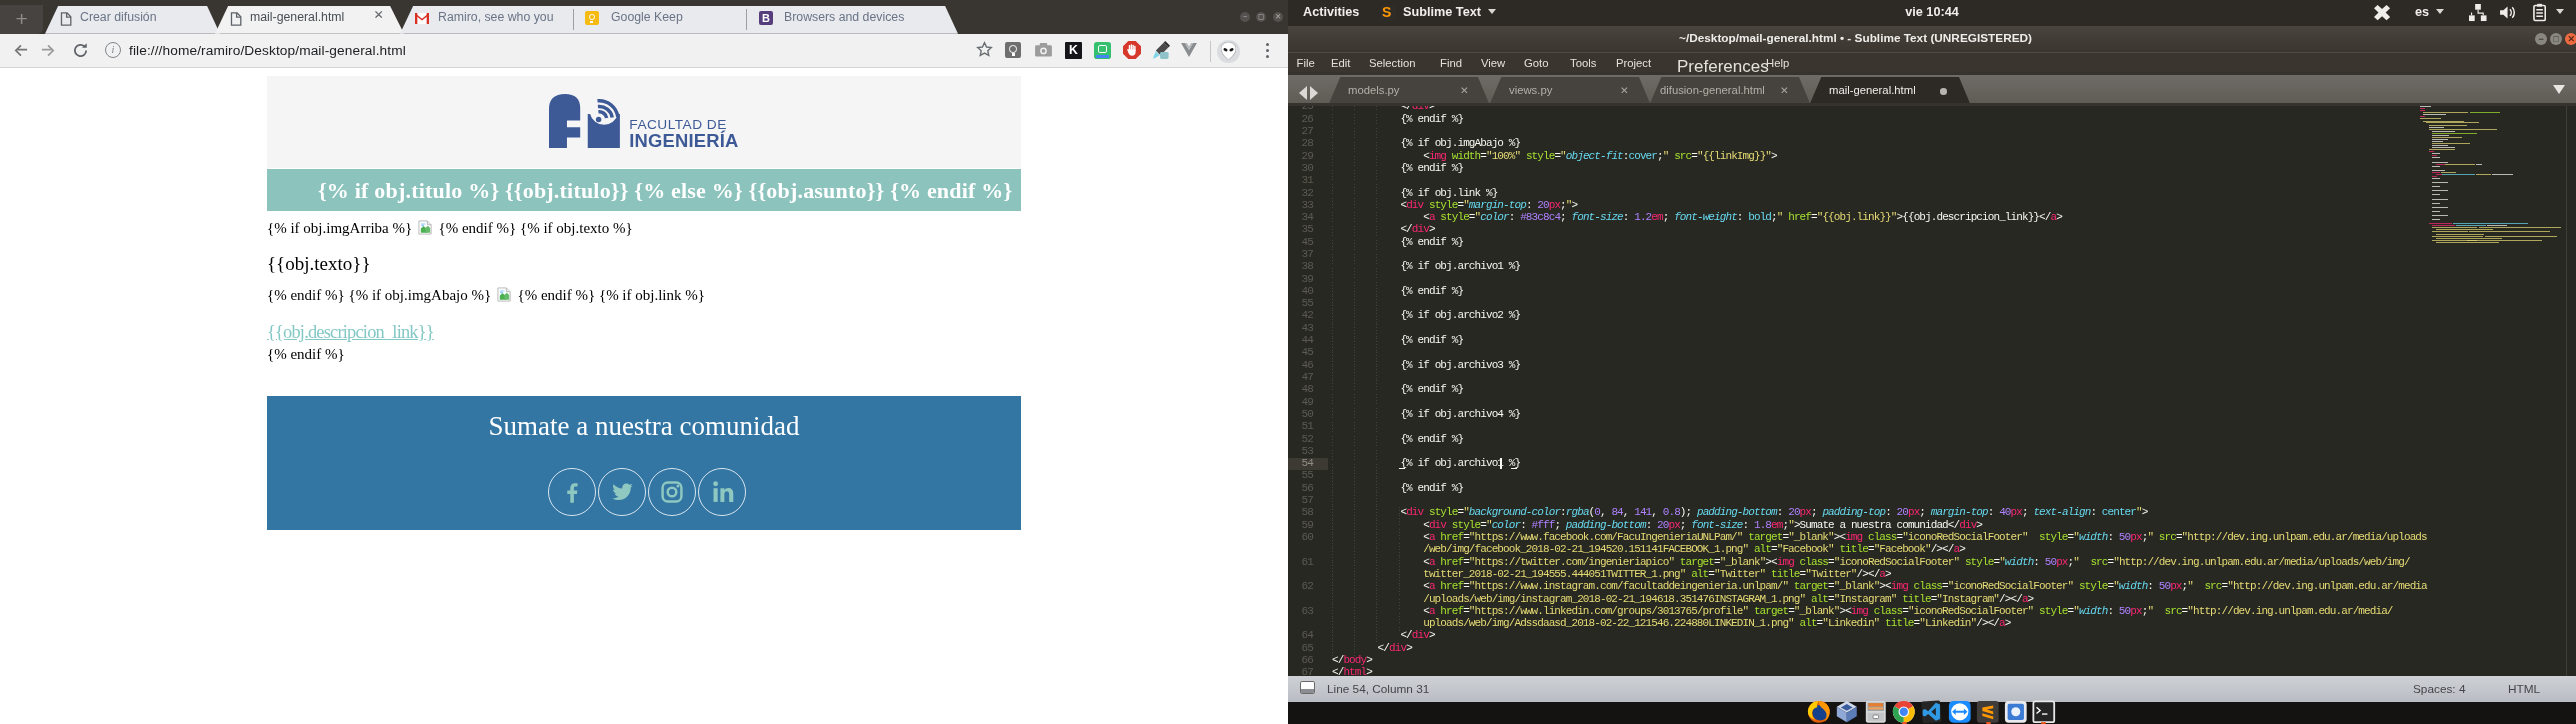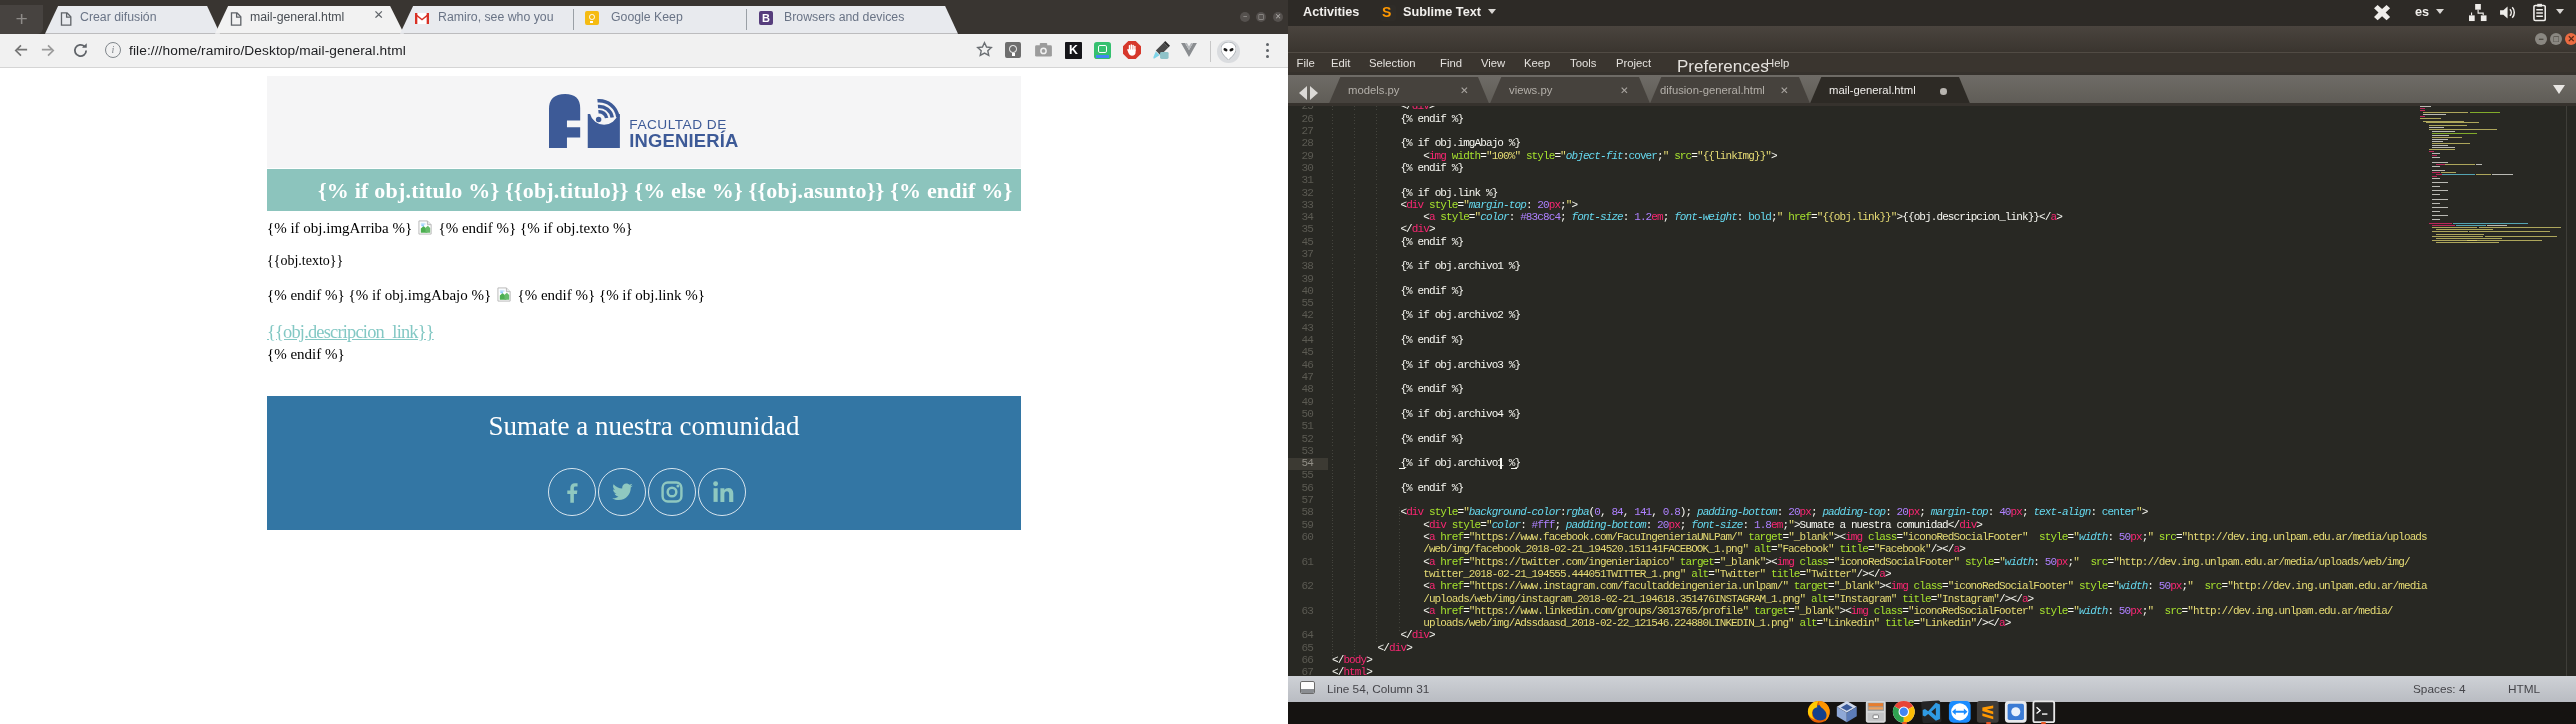--- a/index.html
+++ b/index.html
@@ -125,21 +125,21 @@
 <div class="abs serif" style="left:267px;top:169px;width:754px;height:42px;background:#8cc4bd"></div>
 <div class="abs serif" style="left:318px;top:178px;font-size:22px;font-weight:bold;color:#fff;letter-spacing:0.2px;white-space:nowrap">{% if obj.titulo %} {{obj.titulo}} {% else %} {{obj.asunto}} {% endif %}</div>
 <div class="abs serif" style="left:267px;top:220px;font-size:15px;color:#000;white-space:nowrap">{% if obj.imgArriba %} <svg style="display:inline-block;vertical-align:-1.9px;margin:0 1.9px" width="15" height="15" viewBox="0 0 16 16">
         <path d="M1 1 h9 l4 4 v10 h-13z" fill="#fff" stroke="#b5b5b5" stroke-width="1"></path>
         <path d="M10 1 v4 h4" fill="#e8e8e8" stroke="#b5b5b5" stroke-width="1"></path>
         <path d="M3 9 l3-2.5 4 4 v3 h-7z" fill="#4caf50"></path>
         <path d="M8 8.2 l2.5-2 2.5 2.2 v5.1 h-5z" fill="#66bb6a"></path>
         <circle cx="5" cy="5.5" r="1.4" fill="#90caf9"></circle>
         <path d="M3 3h5v2.5h-5z" fill="#bbdefb" opacity="0.7"></path>
       </svg> {% endif %} {% if obj.texto %}</div>
-<div class="abs serif" style="left:267px;top:253px;font-size:14px;color:#000">{{obj.texto}}</div>
+<div class="abs serif" style="left:267px;top:253px;font-size:19px;color:#000">{{obj.texto}}</div>
 <div class="abs serif" style="left:267px;top:287px;font-size:15px;color:#000;white-space:nowrap">{% endif %} {% if obj.imgAbajo %} <svg style="display:inline-block;vertical-align:-1.9px;margin:0 1.9px" width="15" height="15" viewBox="0 0 16 16">
         <path d="M1 1 h9 l4 4 v10 h-13z" fill="#fff" stroke="#b5b5b5" stroke-width="1"></path>
         <path d="M10 1 v4 h4" fill="#e8e8e8" stroke="#b5b5b5" stroke-width="1"></path>
         <path d="M3 9 l3-2.5 4 4 v3 h-7z" fill="#4caf50"></path>
         <path d="M8 8.2 l2.5-2 2.5 2.2 v5.1 h-5z" fill="#66bb6a"></path>
         <circle cx="5" cy="5.5" r="1.4" fill="#90caf9"></circle>
         <path d="M3 3h5v2.5h-5z" fill="#bbdefb" opacity="0.7"></path>
       </svg> {% endif %} {% if obj.link %}</div>
 <div class="abs serif" style="left:267px;top:322px;font-size:18.4px;font-weight:normal;color:#83c8c4;text-decoration:underline;letter-spacing:-0.8px">{{obj.descripcion_link}}</div>
 <div class="abs serif" style="left:267px;top:346px;font-size:15px;color:#000">{% endif %}</div>
@@ -168,20 +168,21 @@
         </g>
       </svg></div>
 </div>
 <div class="abs" style="left:1288px;top:0;width:1288px;height:724px;background:#1e1b18">
 <div class="abs" style="left:0;top:0;width:1288px;height:25.5px;background:#2d2a26"></div>
 <div class="abs" style="left:15px;top:4.7px;font-size:12.7px;font-weight:bold;color:#f1efec">Activities</div>
 <div class="abs" style="left:92px;top:4.7px;width:16px;height:16px;background:#2f2c28;border-radius:1.9px"></div>
 <div class="abs" style="left:94px;top:3.8px;color:#ff9800;font-size:14px;font-weight:bold">S</div>
 <div class="abs" style="left:115px;top:4.7px;font-size:12.7px;font-weight:bold;color:#f1efec">Sublime Text</div>
 <div class="abs" style="left:200px;top:9.4px;width:0;height:0;border-left:4.2px solid transparent;border-right:4.2px solid transparent;border-top:5.7px solid #d9d7d4"></div>
+<div class="abs" style="left:0px;top:4.7px;width:1288px;text-align:center;font-size:12.7px;font-weight:bold;color:#f1efec">vie 10:44</div>
 <svg class="abs" style="left:1086px;top:4.7px" width="17" height="16" viewBox="0 0 18 17">
       <path d="M4 0 L9 4.5 L14 0 L18 3.5 L13 8.5 L18 13.5 L14 17 L9 12.5 L4 17 L0 13.5 L5 8.5 L0 3.5z" fill="#efedea" transform="scale(0.95)"></path>
     </svg>
 <div class="abs" style="left:1127px;top:4.7px;font-size:12.7px;font-weight:bold;color:#f1efec">es</div>
 <div class="abs" style="left:1148px;top:9.4px;width:0;height:0;border-left:4.2px solid transparent;border-right:4.2px solid transparent;border-top:5.7px solid #d9d7d4"></div>
 <svg class="abs" style="left:1181px;top:3.8px" width="18" height="18" viewBox="0 0 19 19">
       <g fill="#efedea">
         <rect x="6.5" y="0" width="6" height="6"></rect>
         <rect x="0" y="12" width="6" height="6"></rect>
         <rect x="12.5" y="12" width="6" height="6"></rect>
@@ -199,30 +200,31 @@
     </svg>
 <svg class="abs" style="left:1245px;top:2.8px" width="13.2" height="19" viewBox="0 0 14 20">
       <rect x="1" y="2.5" width="12" height="16" rx="1.5" fill="none" stroke="#efedea" stroke-width="1.7"></rect>
       <rect x="4.5" y="0.8" width="5" height="3" fill="#efedea"></rect>
       <g stroke="#efedea" stroke-width="1.6">
         <path d="M3.5 7h7M3.5 10.5h7M3.5 14h7"></path>
       </g>
     </svg>
 <div class="abs" style="left:1268px;top:9.4px;width:0;height:0;border-left:4.2px solid transparent;border-right:4.2px solid transparent;border-top:5.7px solid #d9d7d4"></div>
 <div class="abs" style="left:0;top:25.5px;width:1288px;height:26.4px;background:linear-gradient(#4a443e,#3a352f)"></div>
+<div class="abs" style="left:0;top:31px;width:1135px;text-align:center;font-size:11.8px;font-weight:bold;color:#efedea">~/Desktop/mail-general.html • - Sublime Text (UNREGISTERED)</div>
 <div class="abs" style="left:1247px;top:33px;width:12.4px;height:12.4px;border-radius:50%;background:#8a8781;color:#3a352f;font-size:9px;line-height:12.4px;text-align:center;font-weight:bold">−</div>
 <div class="abs" style="left:1262px;top:33px;width:12.4px;height:12.4px;border-radius:50%;background:#8a8781;color:#3a352f;font-size:9px;line-height:12.4px;text-align:center;font-weight:bold">□</div>
 <div class="abs" style="left:1277px;top:33px;width:12.4px;height:12.4px;border-radius:50%;background:#ec6b41;color:#5a2a16;font-size:9px;line-height:12.4px;text-align:center;font-weight:bold">✕</div>
 <div class="abs" style="left:0;top:52px;width:1288px;height:22px;background:#3a352f;border-top:0.9px solid #514b44"></div>
 <div class="abs" style="left:8.5px;top:57px;font-size:11.3px;color:#e4e1dd">File</div>
 <div class="abs" style="left:43px;top:57px;font-size:11.3px;color:#e4e1dd">Edit</div>
 <div class="abs" style="left:81px;top:57px;font-size:11.3px;color:#e4e1dd">Selection</div>
 <div class="abs" style="left:152px;top:57px;font-size:11.3px;color:#e4e1dd">Find</div>
 <div class="abs" style="left:193px;top:57px;font-size:11.3px;color:#e4e1dd">View</div>
-<div class="abs" style="left:236px;top:57px;font-size:11.3px;color:#e4e1dd">Keep</div>
+<div class="abs" style="left:236px;top:57px;font-size:11.3px;color:#e4e1dd">Goto</div>
 <div class="abs" style="left:282px;top:57px;font-size:11.3px;color:#e4e1dd">Tools</div>
 <div class="abs" style="left:328px;top:57px;font-size:11.3px;color:#e4e1dd">Project</div>
 <div class="abs" style="left:389px;top:57px;font-size:17px;color:#e4e1dd">Preferences</div>
 <div class="abs" style="left:478px;top:57px;font-size:11.3px;color:#e4e1dd">Help</div>
 <div class="abs" style="left:0;top:74px;width:1288px;height:32px;background:linear-gradient(#6f6c67,#5e5b55)"></div>
 <div class="abs" style="left:0;top:72px;width:1288px;height:2.8px;background:#36322d"></div>
 <div class="abs" style="left:0;top:103px;width:1288px;height:2.8px;background:#36322d"></div>
 <div class="abs" style="left:11.3px;top:86px;width:0;height:0;border-top:7px solid transparent;border-bottom:7px solid transparent;border-right:8.5px solid #dbd9d6"></div>
 <div class="abs" style="left:22px;top:86px;width:0;height:0;border-top:7px solid transparent;border-bottom:7px solid transparent;border-left:8.5px solid #dbd9d6"></div>
 <div class="abs" style="left:41px;top:77px;width:160px;height:26.4px;background:#46423d;clip-path:polygon(0 100%,11.3px 0,149px 0,100% 100%)"></div>

